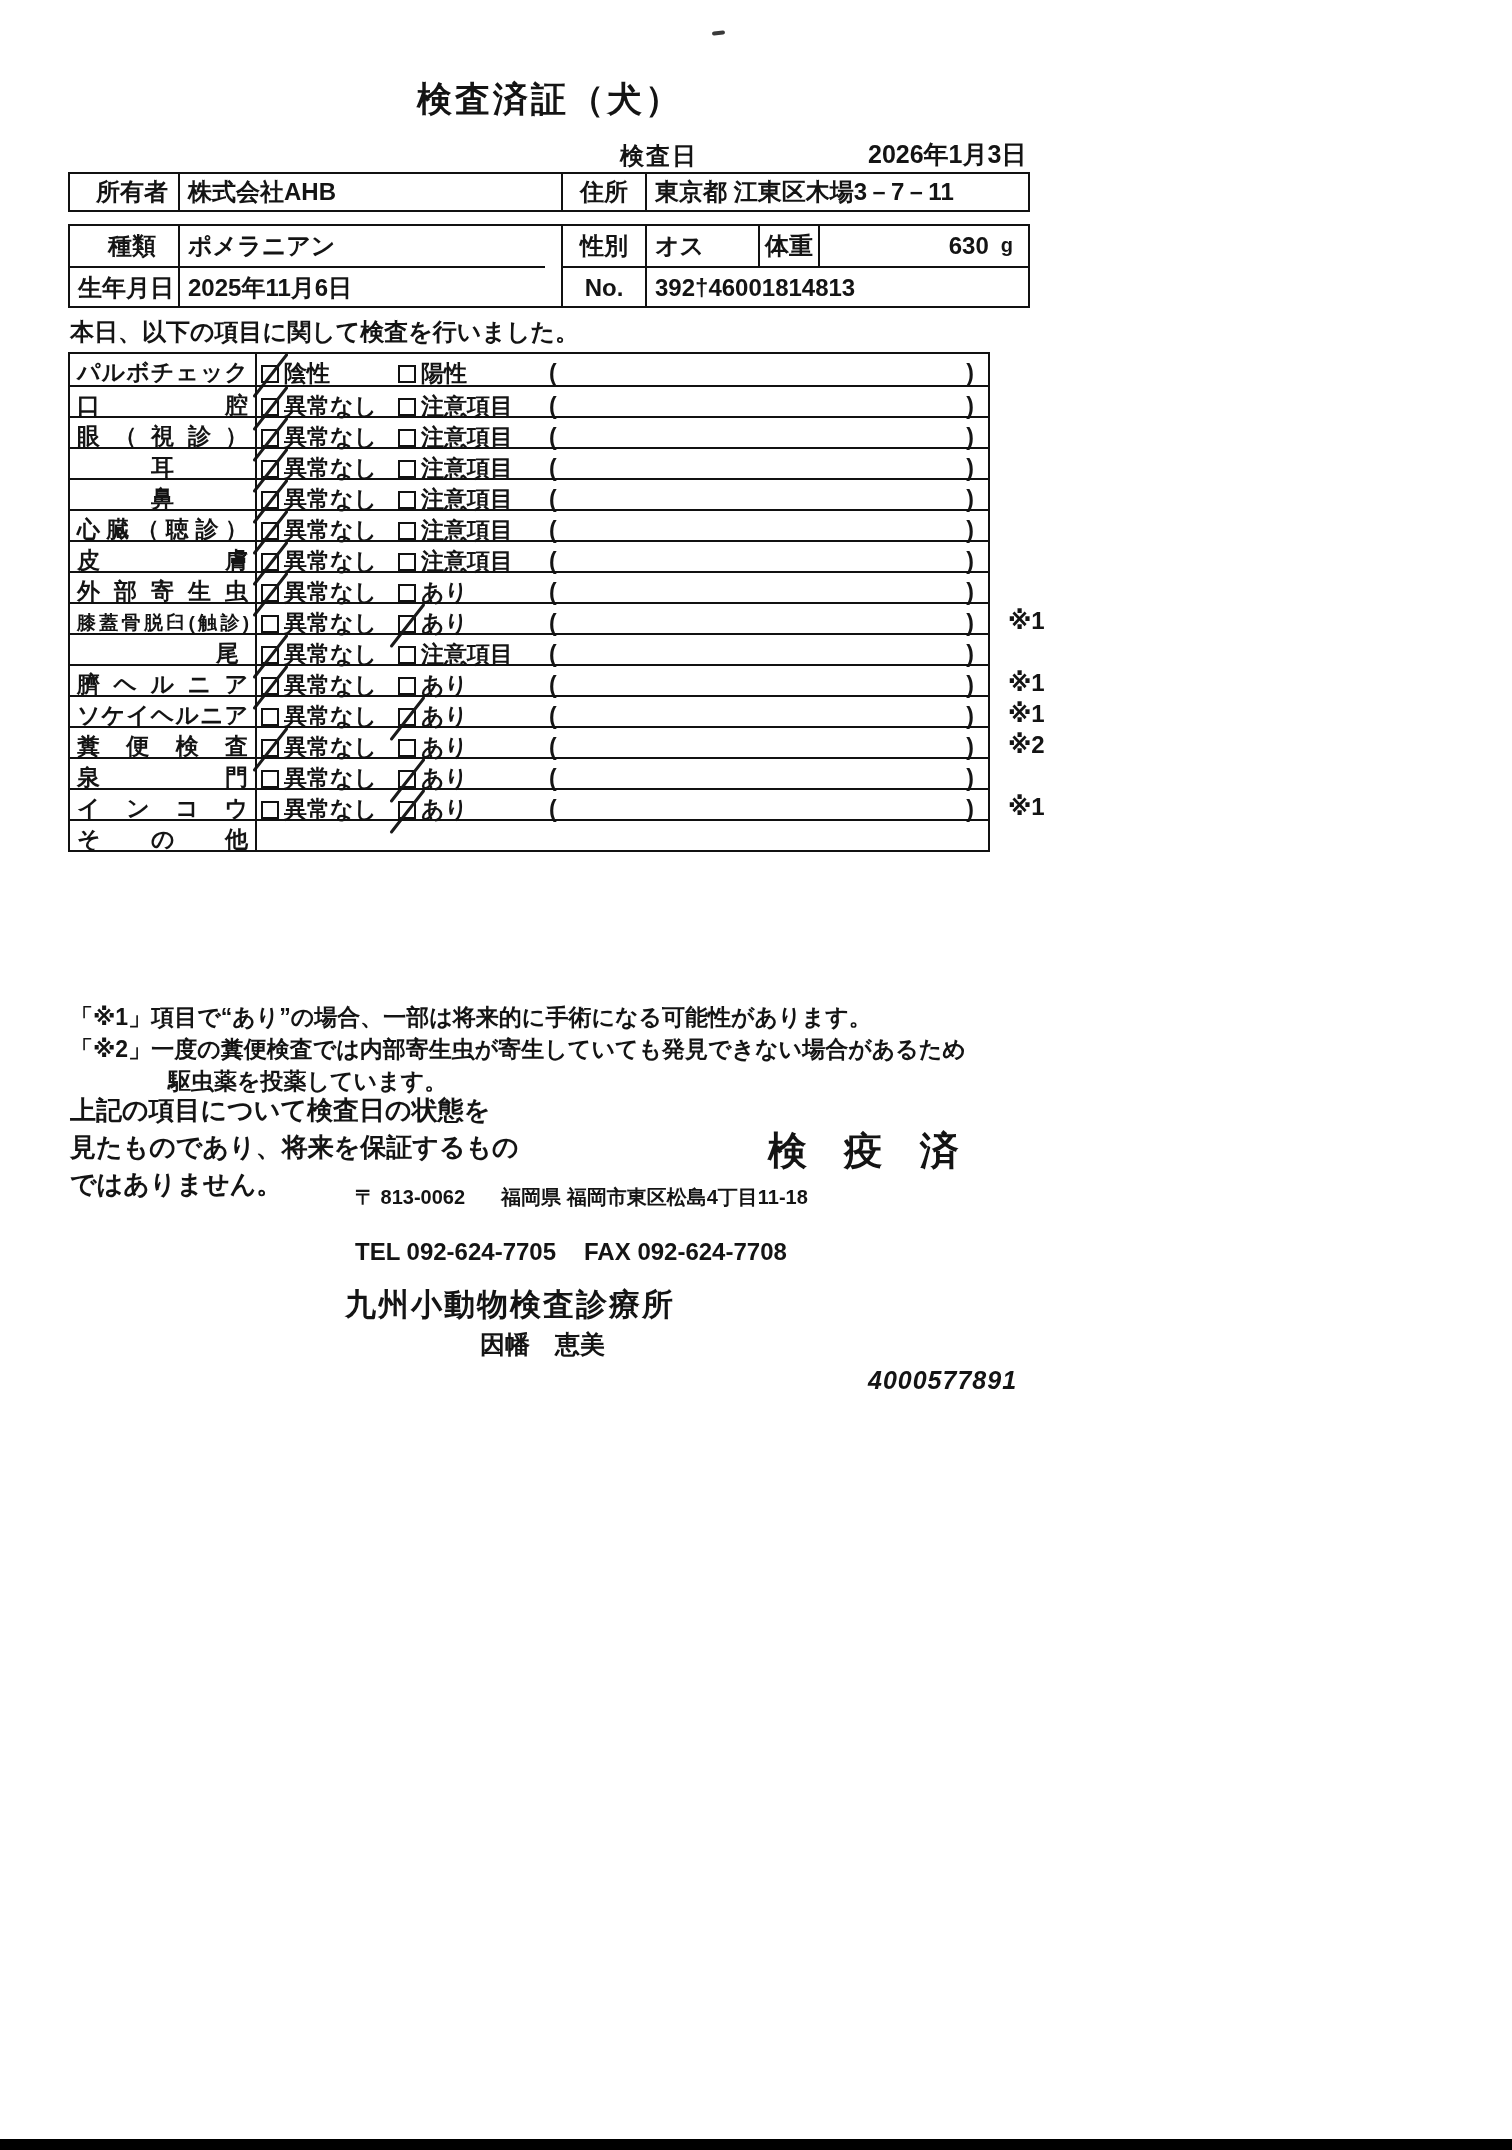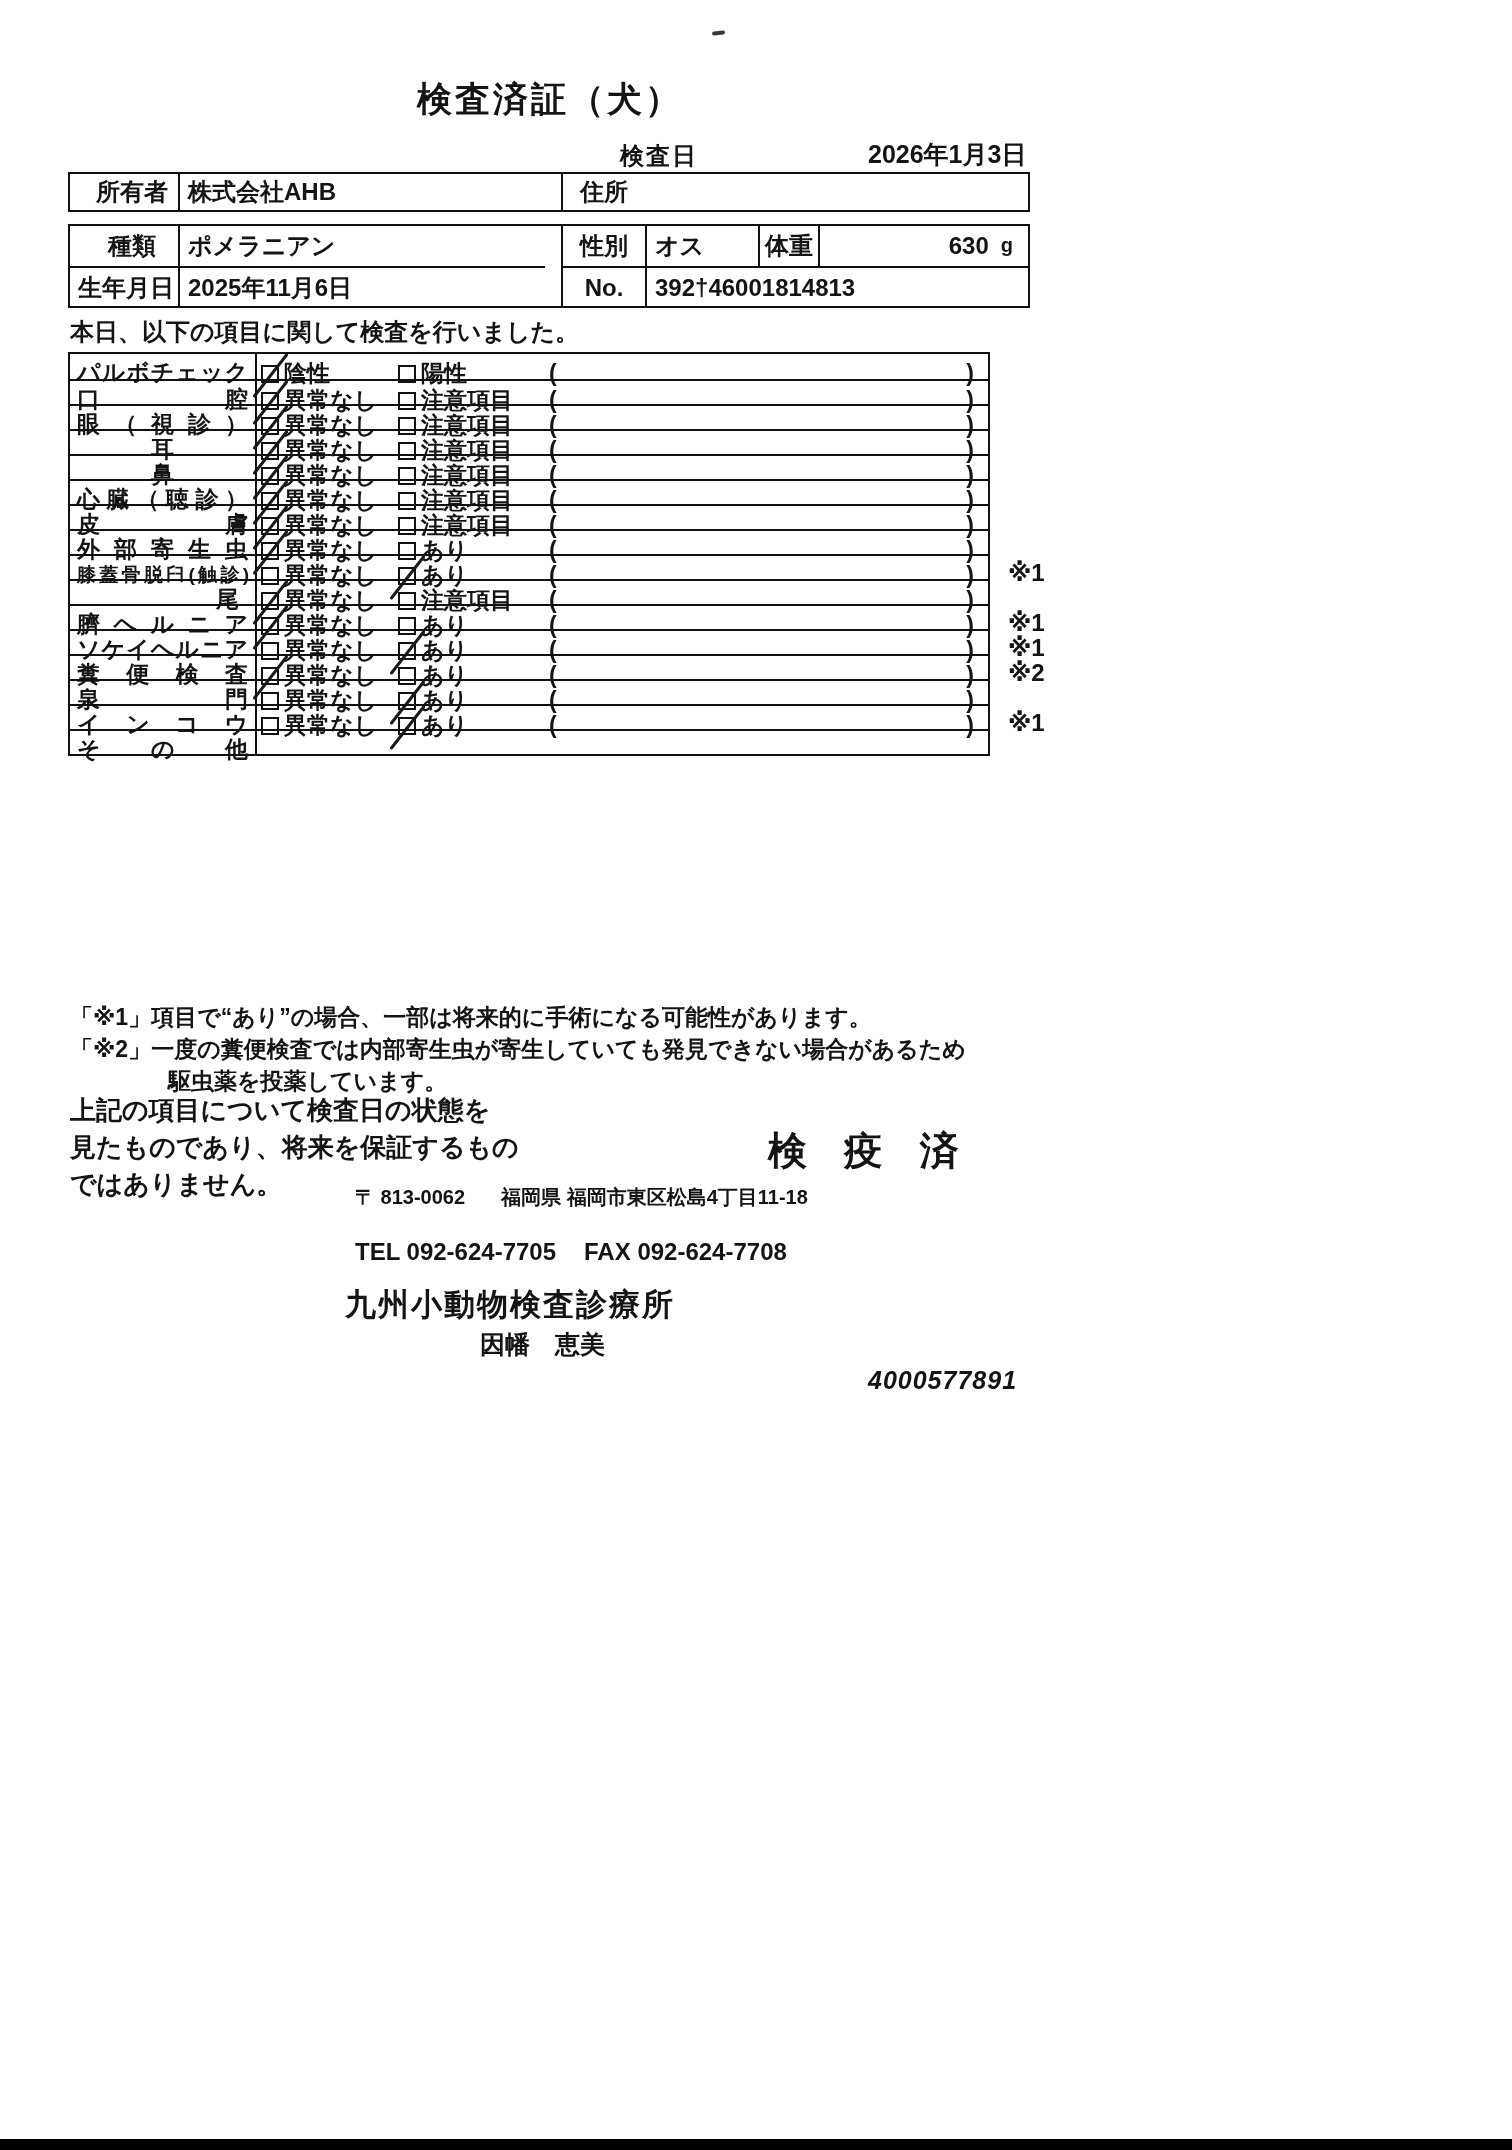--- a/index.html
+++ b/index.html
@@ -26,21 +26,21 @@
   .cell.c1 { border-left:none; }
   .cell.head { text-align:center; padding:1px 2px;margin-left:16px; }
   .cell.r2 { border-top:2px solid #111; }
   .cell.no-span { grid-column:4 / 7; }
   .wval { display:flex; justify-content:flex-end; align-items:flex-start; gap:12px; padding-right:15px; }
   .wval .unit { font-size:20px; font-weight:600; }
 
   .intro { position:absolute; top:316px; left:2px; font-size:24px; font-weight:600; }
 
   .check-table { position:absolute; top:352px; left:0; width:922px; border:2px solid #111; }
-  .crow { position:relative; display:flex; height:25px; border-top:2px solid #111; }
+  .crow { position:relative; display:flex; height:31px; border-top:2px solid #111; }
   .crow:first-child { border-top:none; }
   .clabel { width:187px; border-right:2px solid #111; font-size:23px; font-weight:600;
             line-height:37px; padding:0 7px; white-space:nowrap;
             text-align:justify; text-align-last:justify; }
   .clabel.center { text-align:center; text-align-last:center; }
   .clabel.right  { text-align:right;  text-align-last:right; padding-right:16px; }
   .clabel.tight  { font-size:19px; letter-spacing:-1px; }
   .copts { position:relative; flex:1; font-size:23px; font-weight:600; line-height:37px; }
   .opt { position:absolute; top:1px; white-space:nowrap; }
   .opt1 { left:4px; }
@@ -83,20 +83,21 @@
 
   <div class="title">検査済証（犬）</div>
 
   <div class="exam-date-label">検査日</div>
   <div class="exam-date-value">2026年1月3日</div>
 
   <div class="itable t1">
     <div class="cell head c1">所有者</div>
     <div class="cell">株式会社AHB</div>
     <div class="cell head">住所</div>
+    <div class="cell">東京都 江東区木場3－7－11</div>
   </div>
 
   <div class="itable t2">
     <div class="cell head c1">種類</div>
     <div class="cell">ポメラニアン</div>
     <div class="cell head">性別</div>
     <div class="cell">オス</div>
     <div class="cell head">体重</div>
     <div class="cell wval">
       <span>630</span>

